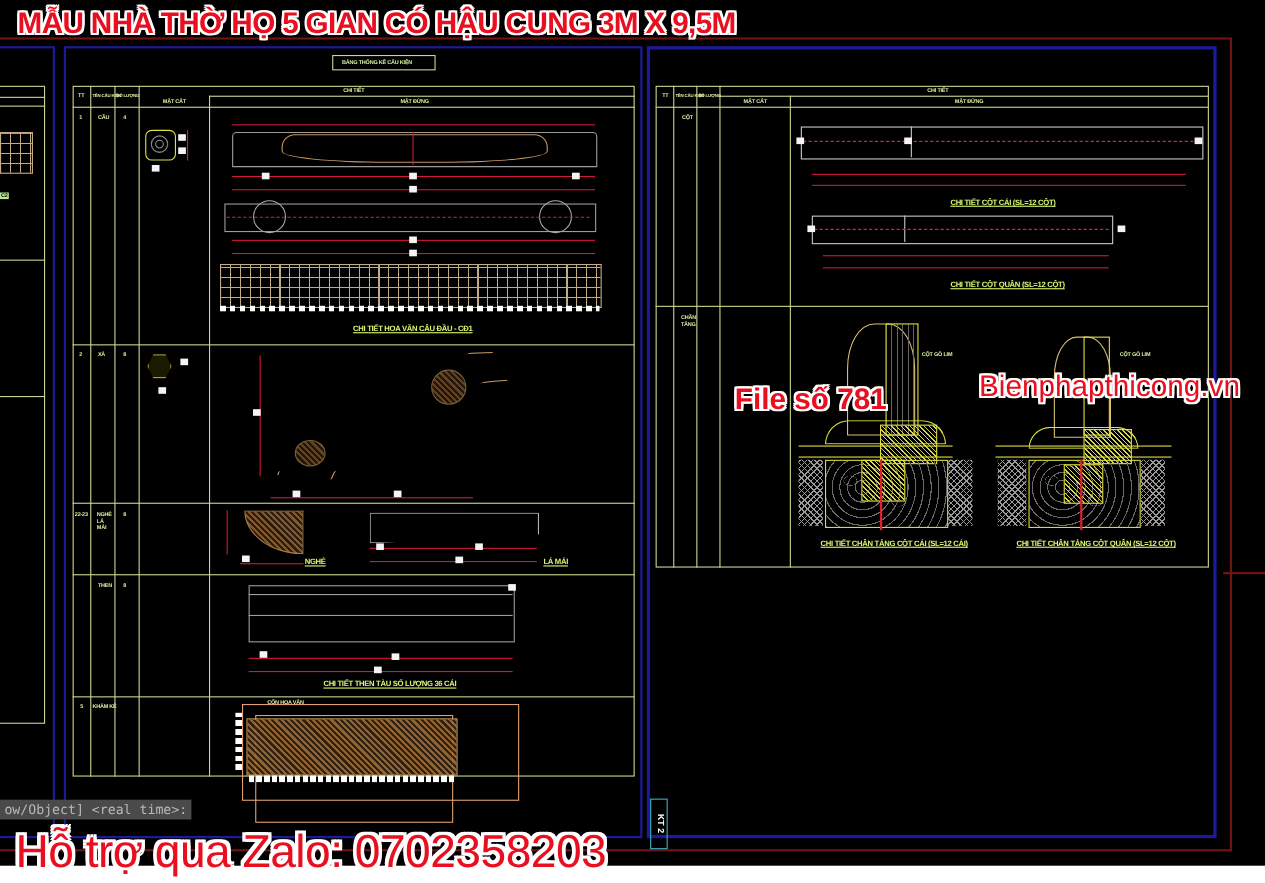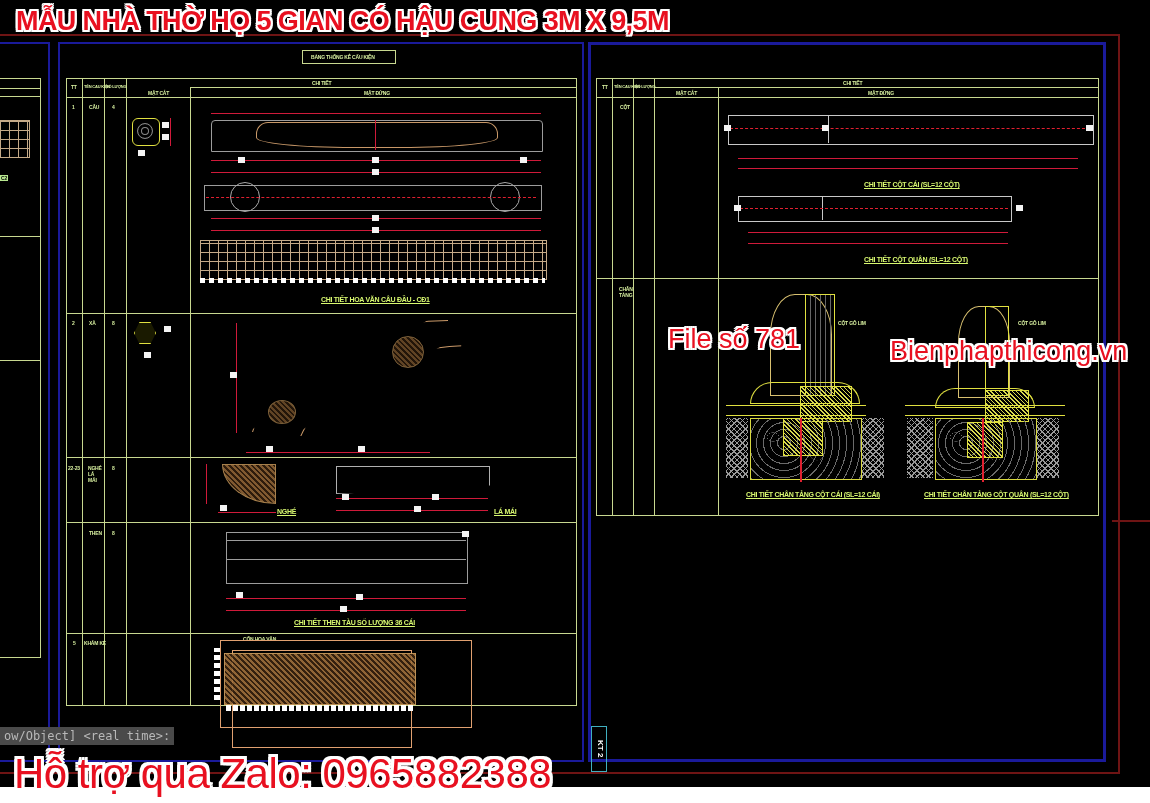--- a/index.html
+++ b/index.html
@@ -238,21 +238,21 @@
 <div class="hline" style="left:905px;top:415px;width:160px;background:#e0e040;"></div>
 <div class="stone" style="left:935px;top:418px;width:100px;height:60px;border:1px solid #d8d840;"></div>
 <div class="hatch" style="left:907px;top:418px;width:26px;height:60px;"></div>
 <div class="hatch" style="left:1037px;top:418px;width:22px;height:60px;"></div>
 <div class="hatch-y" style="left:967px;top:422px;width:34px;height:34px;"></div>
 <div class="rvline" style="left:982px;top:418px;height:64px;background:#e02030;width:2px;"></div>
 <div class="caption" style="left:924px;top:491px;">CHI TIẾT CHÂN TẢNG CỘT QUÂN (SL=12 CỘT)</div>
 
 <div class="title-text">MẪU NHÀ THỜ HỌ 5 GIAN CÓ HẬU CUNG 3M X 9,5M</div>
 
-<div class="watermark" style="left:668px;top:324px;">File số 781</div>
+<div class="watermark" style="left:668px;top:348px;font-weight:bold;">File số 781</div>
 <div class="watermark" style="left:850px;top:336px;padding-left:40px;">Bienphapthicong.vn</div>
 
 <div class="cmdline">ow/Object] &lt;real time&gt;:</div>
 
 <div class="kt-tab">KT 2</div>
 
 <div class="white-strip"></div>
-<div class="zalo">Hỗ trợ qua Zalo: 0965882388</div>
+<div class="zalo">Hỗ trợ qua Zalo: 0702358203</div>
 
 </body></html>

